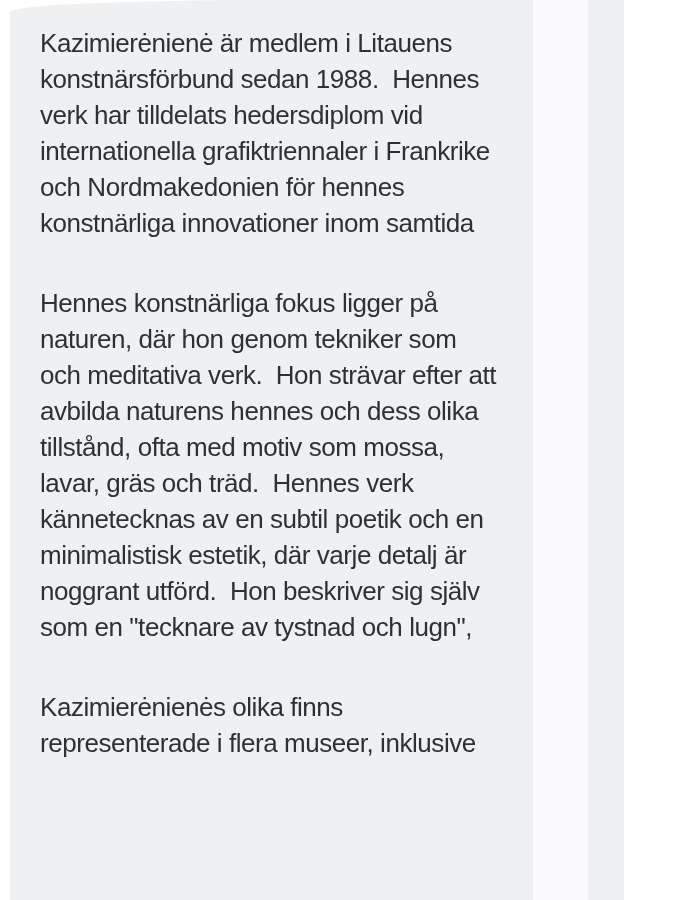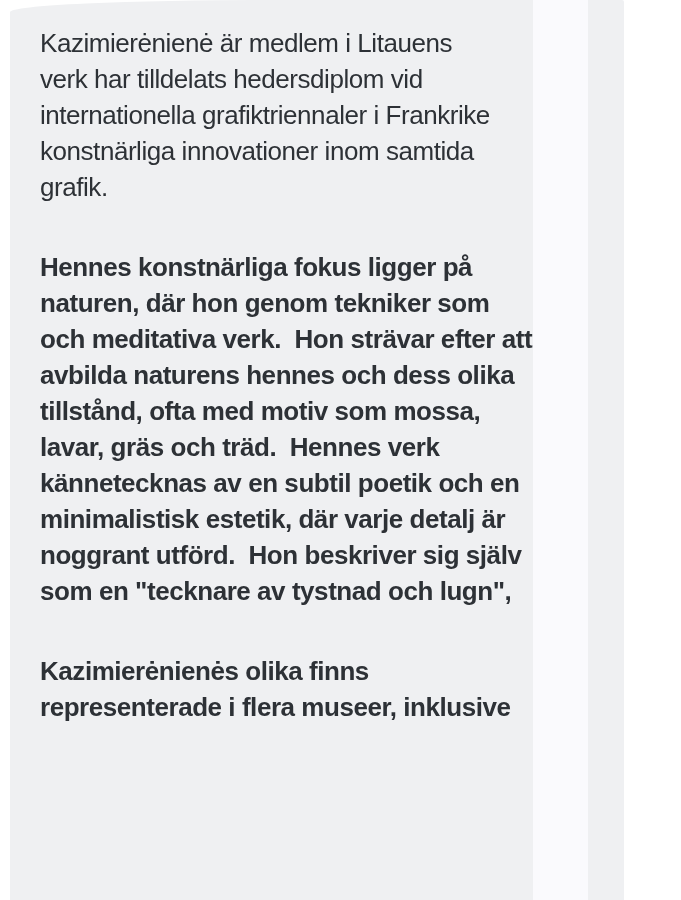--- a/index.html
+++ b/index.html
@@ -27,45 +27,45 @@
   .article-text {
     padding: 25px 20px 0 30px;
     color: var(--text-color, #2d3136);
     font-size: 26px;
     line-height: 36px;
     letter-spacing: -0.45px;
     font-weight: 400;
   }
   .paragraph + .paragraph {
     margin-top: 44px;
-    font-weight: bold;
   }
   .line {
     white-space: pre;
   }
   .side-band {
     position: absolute;
     left: 533px;
     top: 0;
     width: 55px;
     height: 900px;
     background: var(--band-color, #fafafd);
   }
 </style>
 </head>
 <body style="background: rgb(255, 255, 255);">
 
 <div class="bubble">
   <div class="article-text">
       <div class="paragraph">
         <div class="line">Kazimierėnienė är medlem i Litauens</div>
+        <div class="line">konstnärsförbund sedan 1988.  Hennes</div>
         <div class="line">verk har tilldelats hedersdiplom vid</div>
         <div class="line">internationella grafiktriennaler i Frankrike</div>
+        <div class="line">och Nordmakedonien för hennes</div>
         <div class="line">konstnärliga innovationer inom samtida</div>
-        <div class="line">grafik.</div>
       </div>
       <div class="paragraph">
         <div class="line">Hennes konstnärliga fokus ligger på</div>
         <div class="line">naturen, där hon genom tekniker som</div>
         <div class="line">och meditativa verk.  Hon strävar efter att</div>
         <div class="line">avbilda naturens hennes och dess olika</div>
         <div class="line">tillstånd, ofta med motiv som mossa,</div>
         <div class="line">lavar, gräs och träd.  Hennes verk</div>
         <div class="line">kännetecknas av en subtil poetik och en</div>
         <div class="line">minimalistisk estetik, där varje detalj är</div>

